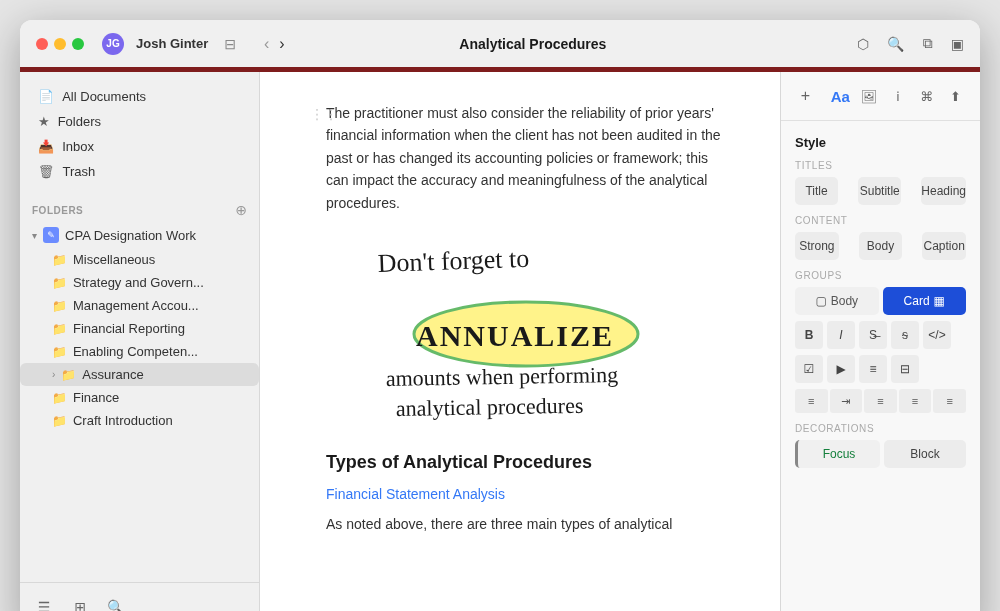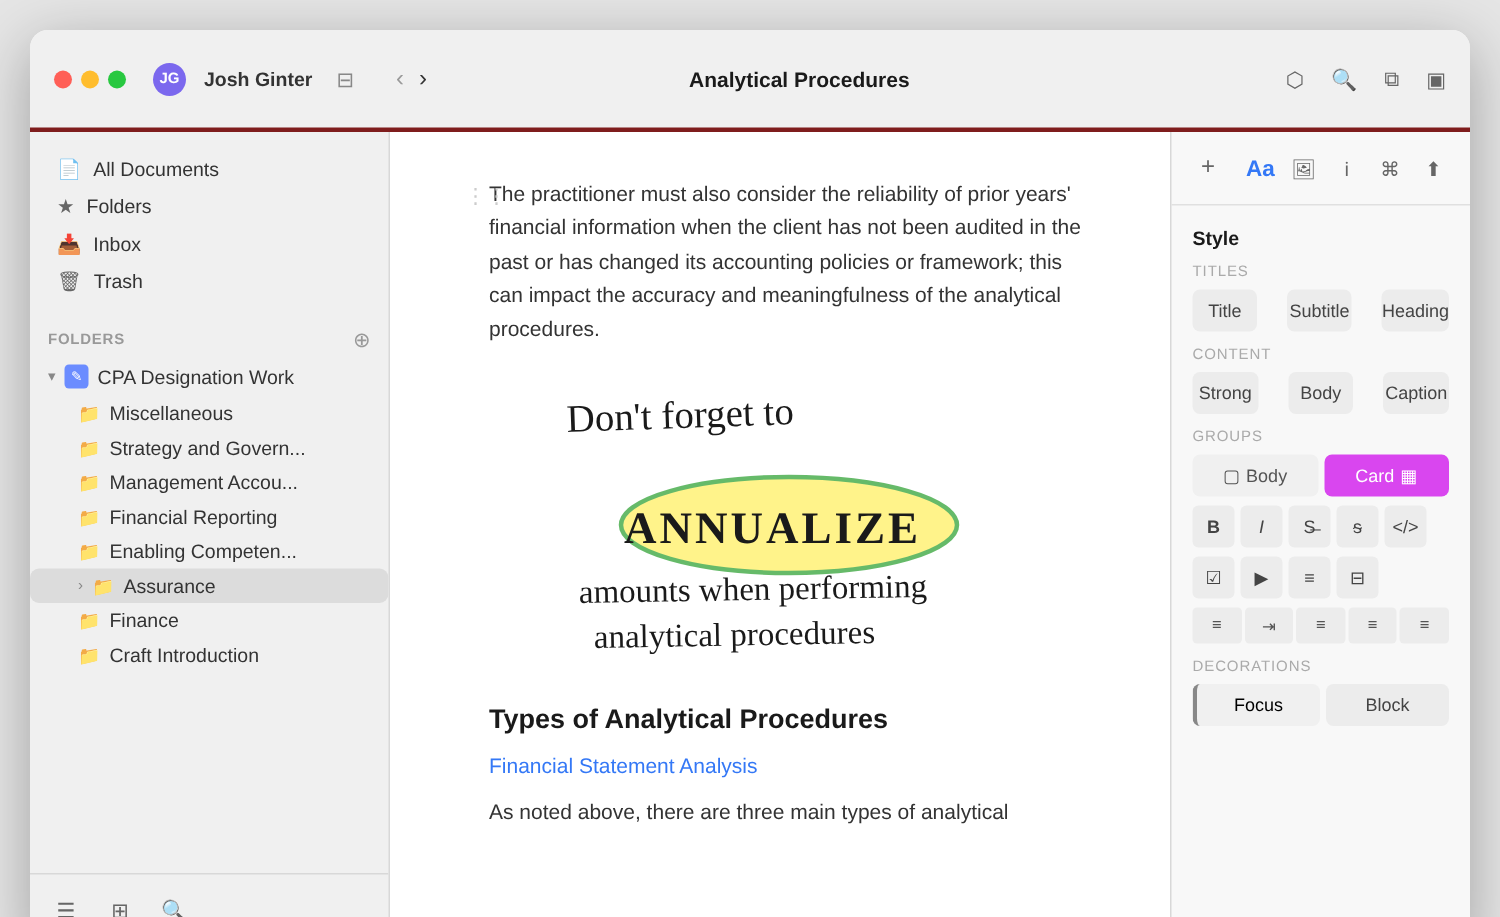--- a/index.html
+++ b/index.html
@@ -17,23 +17,23 @@
       height: 611px;
       background: #f5f5f5;
       border-radius: 12px;
       box-shadow: 0 10px 40px rgba(0,0,0,0.3);
       overflow: hidden;
       display: flex;
       flex-direction: column;
     }
     
     .titlebar {
-      height: 68px;
+      height: 52px;
       background: #f0f0f0;
-      border-bottom: 3px solid #7f1d1d;
+      border-bottom: 5px solid #7f1d1d;
       display: flex;
       align-items: center;
       padding: 0 16px;
       gap: 12px;
       flex-shrink: 0;
     }
     .traffic-lights {
       display: flex;
       gap: 6px;
     }
@@ -329,21 +329,21 @@
       display: flex;
       align-items: center;
       justify-content: center;
       gap: 4px;
     }
     .group-btn.page {
       background: #f0f0f0;
       color: #555;
     }
     .group-btn.card {
-      background: #d946ef;
+      background: #1d4ed8;
       color: white;
     }
     .format-row {
       display: flex;
       gap: 4px;
       margin-bottom: 6px;
     }
     .format-btn {
       width: 28px;
       height: 28px;
@@ -380,21 +380,21 @@
     .decoration-btn {
       flex: 1;
       height: 28px;
       border: none;
       border-radius: 5px;
       font-size: 12px;
       cursor: pointer;
     }
     .decoration-btn.focus {
       background: #f0f0f0;
-      color: #000000;
+      color: #15803d;
       border-left: 3px solid #888;
     }
     .decoration-btn.block {
       background: #ececec;
       color: #444;
     }
   </style>
 </head>
 <body>
 

